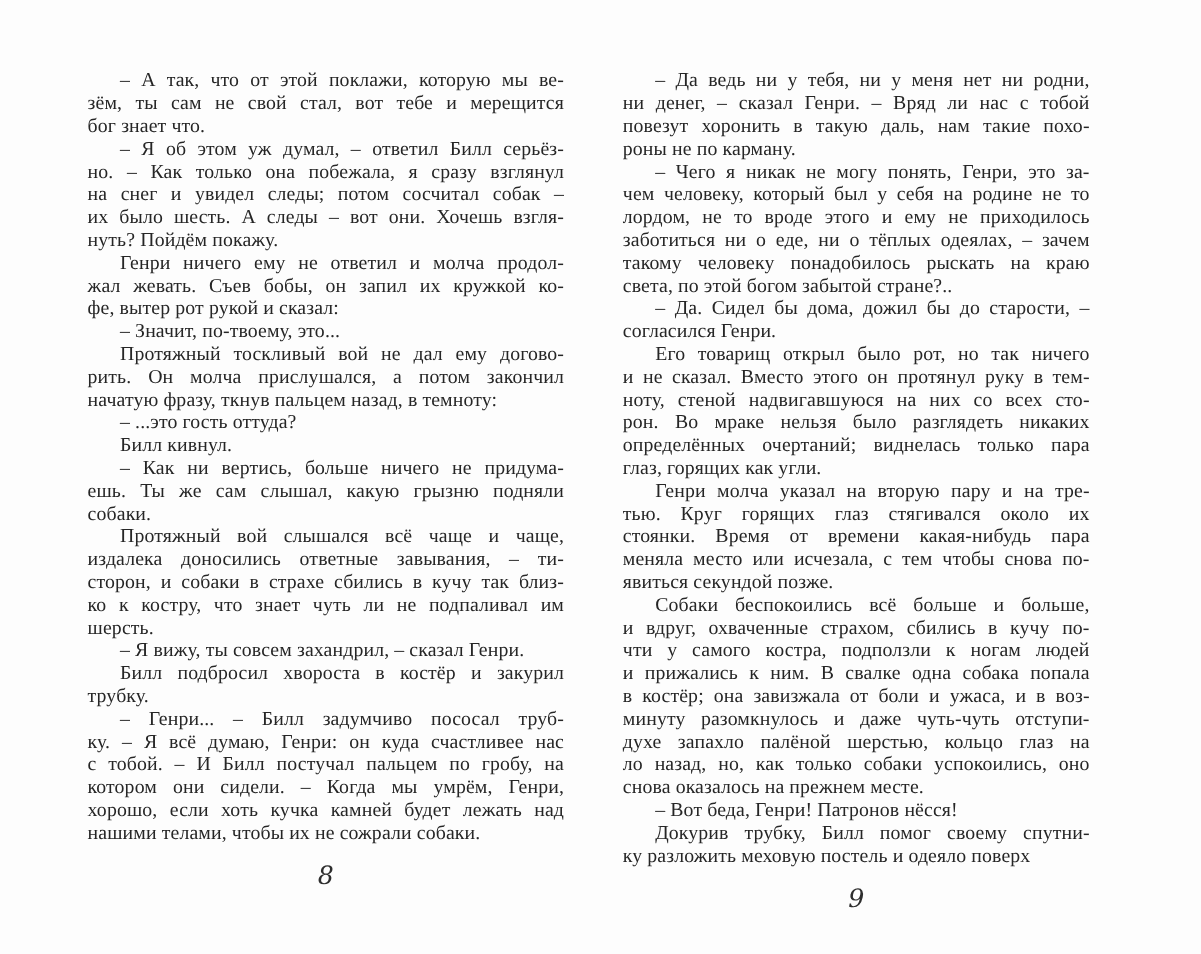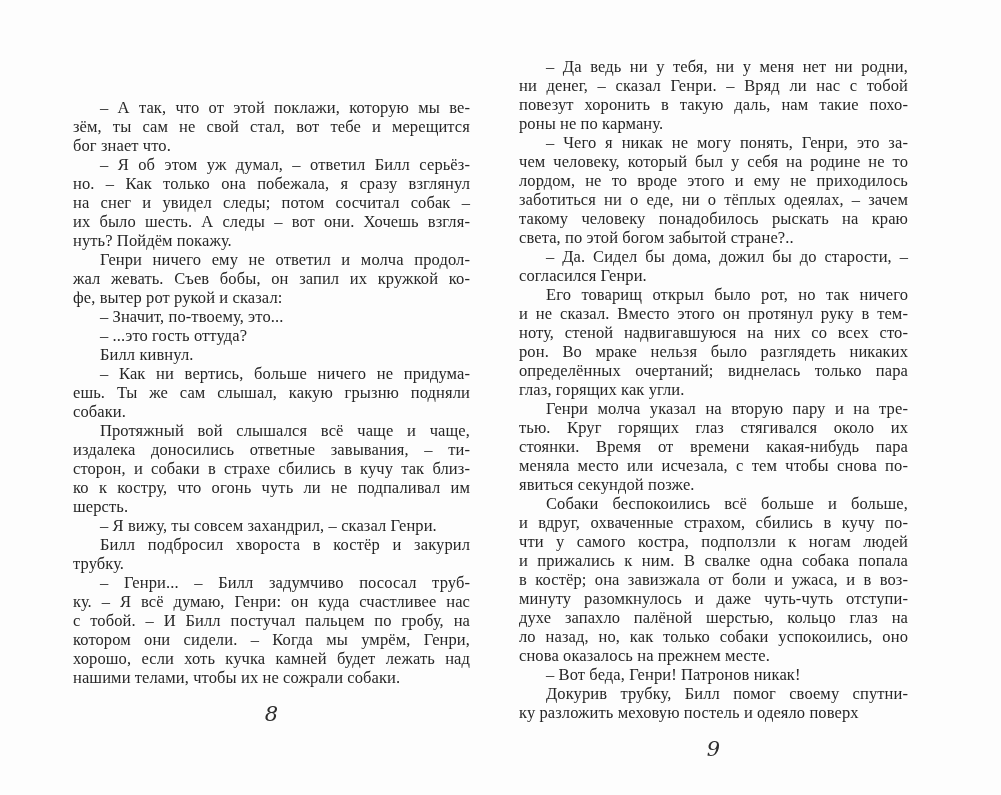--- a/index.html
+++ b/index.html
@@ -17,21 +17,21 @@
   .book-spread {
     position: absolute;
     inset: 0;
     background: #fdfdfd;
   }
   .page-column {
     position: absolute;
     top: 57px;
     color: #262626;
   }
-  .page-column.left  { left: 73px;  width: 397px; margin-top: 41px; }
+  .page-column.left  { left: 73px;  width: 397px; }
   .page-column.right { left: 519px; width: 389px; }
   .line {
     font-size: 16.5px;
     line-height: 19px;
     letter-spacing: 0.1px;
     white-space: normal;
     text-align: left;
   }
   .line.just {
     text-align: justify;
@@ -70,35 +70,40 @@
         </div>
         <div>
           <div class="line indent just">Генри ничего ему не ответил и молча продол-</div>
           <div class="line just">жал жевать. Съев бобы, он запил их кружкой ко-</div>
           <div class="line">фе, вытер рот рукой и сказал:</div>
         </div>
         <div>
           <div class="line indent">– Значит, по-твоему, это...</div>
         </div>
         <div>
+          <div class="line indent just">Протяжный тоскливый вой не дал ему догово-</div>
+          <div class="line just">рить. Он молча прислушался, а потом закончил</div>
+          <div class="line">начатую фразу, ткнув пальцем назад, в темноту:</div>
+        </div>
+        <div>
           <div class="line indent">– ...это гость оттуда?</div>
         </div>
         <div>
           <div class="line indent">Билл кивнул.</div>
         </div>
         <div>
           <div class="line indent just">– Как ни вертись, больше ничего не придума-</div>
           <div class="line just">ешь. Ты же сам слышал, какую грызню подняли</div>
           <div class="line">собаки.</div>
         </div>
         <div>
           <div class="line indent just">Протяжный вой слышался всё чаще и чаще,</div>
           <div class="line just">издалека доносились ответные завывания, – ти-</div>
           <div class="line just">сторон, и собаки в страхе сбились в кучу так близ-</div>
-          <div class="line just">ко к костру, что огонь чуть ли не подпаливал им</div>
+          <div class="line just">ко к костру, что знает чуть ли не подпаливал им</div>
           <div class="line">шерсть.</div>
         </div>
         <div>
           <div class="line indent">– Я вижу, ты совсем захандрил, – сказал Генри.</div>
         </div>
         <div>
           <div class="line indent just">Билл подбросил хвороста в костёр и закурил</div>
           <div class="line">трубку.</div>
         </div>
         <div>
@@ -153,21 +158,21 @@
           <div class="line just">и вдруг, охваченные страхом, сбились в кучу по-</div>
           <div class="line just">чти у самого костра, подползли к ногам людей</div>
           <div class="line just">и прижались к ним. В свалке одна собака попала</div>
           <div class="line just">в костёр; она завизжала от боли и ужаса, и в воз-</div>
           <div class="line just">минуту разомкнулось и даже чуть-чуть отступи-</div>
           <div class="line just">духе запахло палёной шерстью, кольцо глаз на</div>
           <div class="line just">ло назад, но, как только собаки успокоились, оно</div>
           <div class="line">снова оказалось на прежнем месте.</div>
         </div>
         <div>
-          <div class="line indent">– Вот беда, Генри! Патронов никак!</div>
+          <div class="line indent">– Вот беда, Генри! Патронов нёсся!</div>
         </div>
         <div>
           <div class="line indent just">Докурив трубку, Билл помог своему спутни-</div>
           <div class="line">ку разложить меховую постель и одеяло поверх</div>
         </div>
       </div>
     <div class="page-number">9</div>
   </div>
 
 </div>

